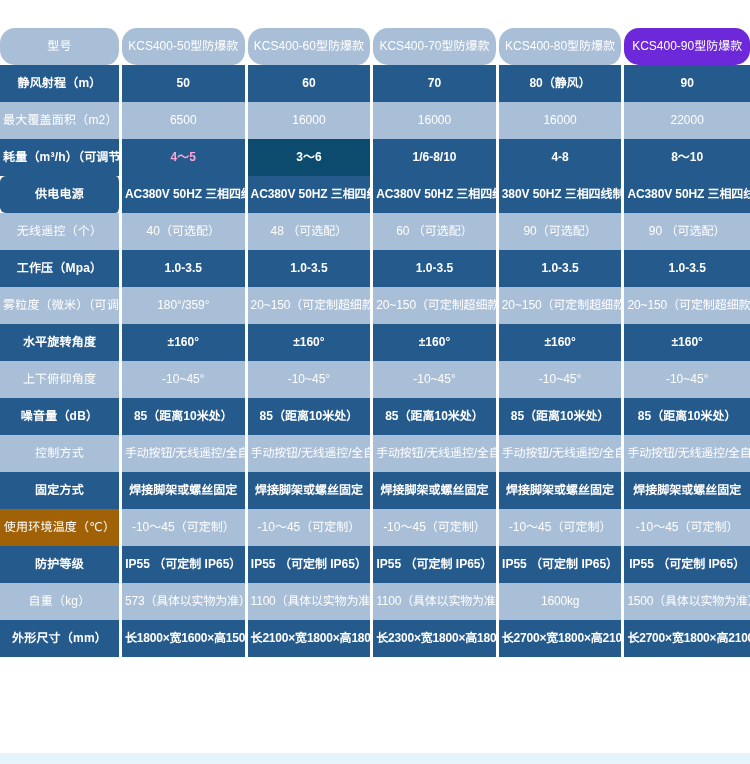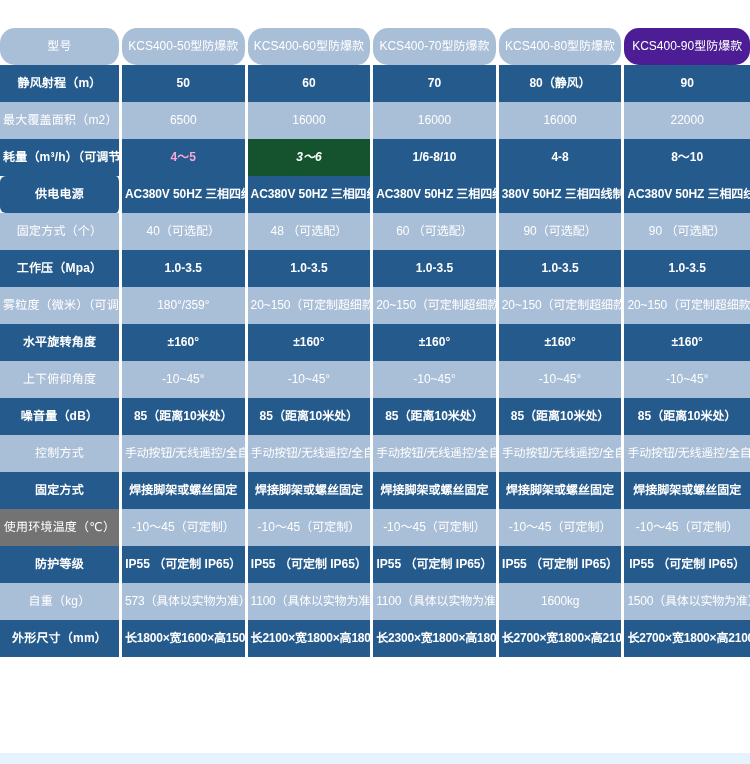--- a/index.html
+++ b/index.html
@@ -106,56 +106,56 @@
         <col class="c-model">
           <col class="c-model">
       </colgroup>
       <tbody>
           <tr class="header-row row-light">
             <td class="label-cell" style="background: rgb(169, 190, 215); color: rgb(255, 255, 255);">型号</td>
             <td class="value-cell" style="background: rgb(169, 190, 215); color: rgb(255, 255, 255);">KCS400-50型防爆款</td>
             <td class="value-cell" style="background: rgb(169, 190, 215); color: rgb(255, 255, 255);">KCS400-60型防爆款</td>
             <td class="value-cell" style="background: rgb(169, 190, 215); color: rgb(255, 255, 255);">KCS400-70型防爆款</td>
             <td class="value-cell" style="background: rgb(169, 190, 215); color: rgb(255, 255, 255);">KCS400-80型防爆款</td>
-            <td class="value-cell" style="background: #4c1d95; color: rgb(255, 255, 255);">KCS400-90型防爆款</td>
+            <td class="value-cell" style="background: #6d28d9; color: rgb(255, 255, 255);">KCS400-90型防爆款</td>
           </tr>
           <tr class="row-dark">
             <td class="label-cell" style="background: rgb(37, 90, 140); color: rgb(255, 255, 255);">静风射程（m）</td>
             <td class="value-cell" style="background: rgb(37, 90, 140); color: rgb(255, 255, 255);">50</td>
             <td class="value-cell" style="background: rgb(37, 90, 140); color: rgb(255, 255, 255);">60</td>
             <td class="value-cell" style="background: rgb(37, 90, 140); color: rgb(255, 255, 255);">70</td>
             <td class="value-cell" style="background: rgb(37, 90, 140); color: rgb(255, 255, 255);">80（静风）</td>
             <td class="value-cell" style="background: rgb(37, 90, 140); color: rgb(255, 255, 255);">90</td>
           </tr>
           <tr class="row-light">
             <td class="label-cell" style="background: rgb(169, 190, 215); color: rgb(255, 255, 255);">最大覆盖面积（m2）</td>
             <td class="value-cell" style="background: rgb(169, 190, 215); color: rgb(255, 255, 255);">6500</td>
             <td class="value-cell" style="background: rgb(169, 190, 215); color: rgb(255, 255, 255);">16000</td>
             <td class="value-cell" style="background: rgb(169, 190, 215); color: rgb(255, 255, 255);">16000</td>
             <td class="value-cell" style="background: rgb(169, 190, 215); color: rgb(255, 255, 255);">16000</td>
             <td class="value-cell" style="background: rgb(169, 190, 215); color: rgb(255, 255, 255);">22000</td>
           </tr>
           <tr class="row-dark">
             <td class="label-cell" style="background: rgb(37, 90, 140); color: rgb(255, 255, 255);">耗量（m³/h）（可调节）</td>
             <td class="value-cell" style="background: rgb(37, 90, 140); color: #f9a8d4;">4～5</td>
-            <td class="value-cell" style="background: #14532d; color: rgb(255, 255, 255); font-style: italic;">3～6</td>
+            <td class="value-cell" style="background: #0c4a6e; color: rgb(255, 255, 255);">3～6</td>
             <td class="value-cell" style="background: rgb(37, 90, 140); color: rgb(255, 255, 255);">1/6-8/10</td>
             <td class="value-cell" style="background: rgb(37, 90, 140); color: rgb(255, 255, 255);">4-8</td>
             <td class="value-cell" style="background: rgb(37, 90, 140); color: rgb(255, 255, 255);">8～10</td>
           </tr>
           <tr class="row-dark">
             <td class="label-cell" style="background: rgb(37, 90, 140); color: rgb(255, 255, 255); border-radius: 6px;">供电电源</td>
             <td class="value-cell sz-m" style="background: rgb(37, 90, 140); color: rgb(255, 255, 255);">AC380V 50HZ 三相四线制</td>
             <td class="value-cell sz-m" style="background: rgb(37, 90, 140); color: rgb(255, 255, 255);">AC380V 50HZ 三相四线制</td>
             <td class="value-cell sz-m" style="background: rgb(37, 90, 140); color: rgb(255, 255, 255);">AC380V 50HZ 三相四线制</td>
             <td class="value-cell sz-m" style="background: rgb(37, 90, 140); color: rgb(255, 255, 255);">380V 50HZ 三相四线制</td>
             <td class="value-cell sz-m" style="background: rgb(37, 90, 140); color: rgb(255, 255, 255);">AC380V 50HZ 三相四线制</td>
           </tr>
           <tr class="row-light">
-            <td class="label-cell" style="background: rgb(169, 190, 215); color: rgb(255, 255, 255);">固定方式（个）</td>
+            <td class="label-cell" style="background: rgb(169, 190, 215); color: rgb(255, 255, 255);">无线遥控（个）</td>
             <td class="value-cell" style="background: rgb(169, 190, 215); color: rgb(255, 255, 255);">40（可选配）</td>
             <td class="value-cell" style="background: rgb(169, 190, 215); color: rgb(255, 255, 255);">48 （可选配）</td>
             <td class="value-cell" style="background: rgb(169, 190, 215); color: rgb(255, 255, 255);">60 （可选配）</td>
             <td class="value-cell" style="background: rgb(169, 190, 215); color: rgb(255, 255, 255);">90（可选配）</td>
             <td class="value-cell" style="background: rgb(169, 190, 215); color: rgb(255, 255, 255);">90 （可选配）</td>
           </tr>
           <tr class="row-dark">
             <td class="label-cell" style="background: rgb(37, 90, 140); color: rgb(255, 255, 255);">工作压（Mpa）</td>
             <td class="value-cell" style="background: rgb(37, 90, 140); color: rgb(255, 255, 255);">1.0-3.5</td>
             <td class="value-cell" style="background: rgb(37, 90, 140); color: rgb(255, 255, 255);">1.0-3.5</td>
@@ -205,21 +205,21 @@
           </tr>
           <tr class="row-dark">
             <td class="label-cell" style="background: rgb(37, 90, 140); color: rgb(255, 255, 255);">固定方式</td>
             <td class="value-cell" style="background: rgb(37, 90, 140); color: rgb(255, 255, 255);">焊接脚架或螺丝固定</td>
             <td class="value-cell" style="background: rgb(37, 90, 140); color: rgb(255, 255, 255);">焊接脚架或螺丝固定</td>
             <td class="value-cell" style="background: rgb(37, 90, 140); color: rgb(255, 255, 255);">焊接脚架或螺丝固定</td>
             <td class="value-cell" style="background: rgb(37, 90, 140); color: rgb(255, 255, 255);">焊接脚架或螺丝固定</td>
             <td class="value-cell" style="background: rgb(37, 90, 140); color: rgb(255, 255, 255);">焊接脚架或螺丝固定</td>
           </tr>
           <tr class="row-light">
-            <td class="label-cell" style="background: #737373; color: rgb(255, 255, 255);">使用环境温度（℃）</td>
+            <td class="label-cell" style="background: #a16207; color: rgb(255, 255, 255);">使用环境温度（℃）</td>
             <td class="value-cell" style="background: rgb(169, 190, 215); color: rgb(255, 255, 255);">-10～45（可定制）</td>
             <td class="value-cell" style="background: rgb(169, 190, 215); color: rgb(255, 255, 255);">-10～45（可定制）</td>
             <td class="value-cell" style="background: rgb(169, 190, 215); color: rgb(255, 255, 255);">-10～45（可定制）</td>
             <td class="value-cell" style="background: rgb(169, 190, 215); color: rgb(255, 255, 255);">-10～45（可定制）</td>
             <td class="value-cell" style="background: rgb(169, 190, 215); color: rgb(255, 255, 255);">-10～45（可定制）</td>
           </tr>
           <tr class="row-dark">
             <td class="label-cell" style="background: rgb(37, 90, 140); color: rgb(255, 255, 255);">防护等级</td>
             <td class="value-cell" style="background: rgb(37, 90, 140); color: rgb(255, 255, 255);">IP55 （可定制 IP65）</td>
             <td class="value-cell" style="background: rgb(37, 90, 140); color: rgb(255, 255, 255);">IP55 （可定制 IP65）</td>

